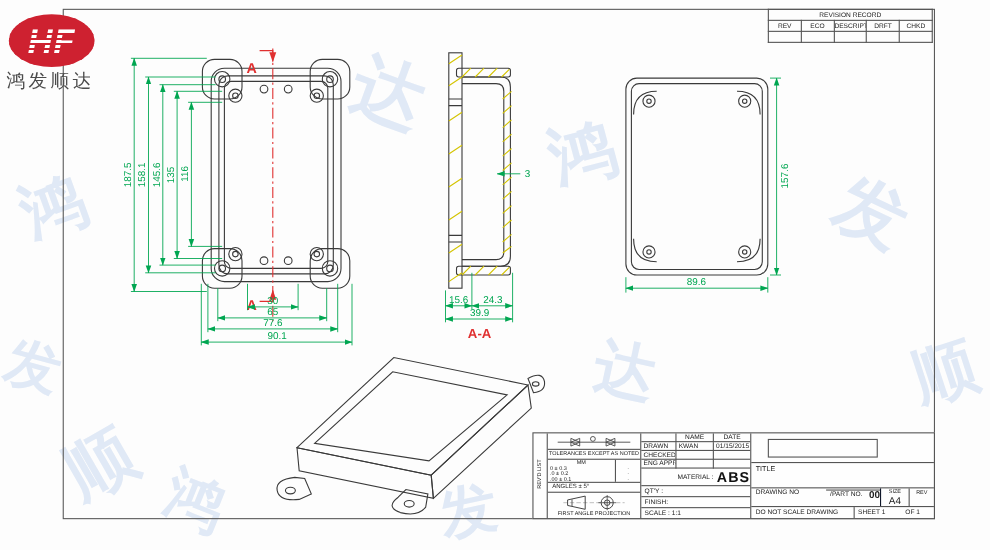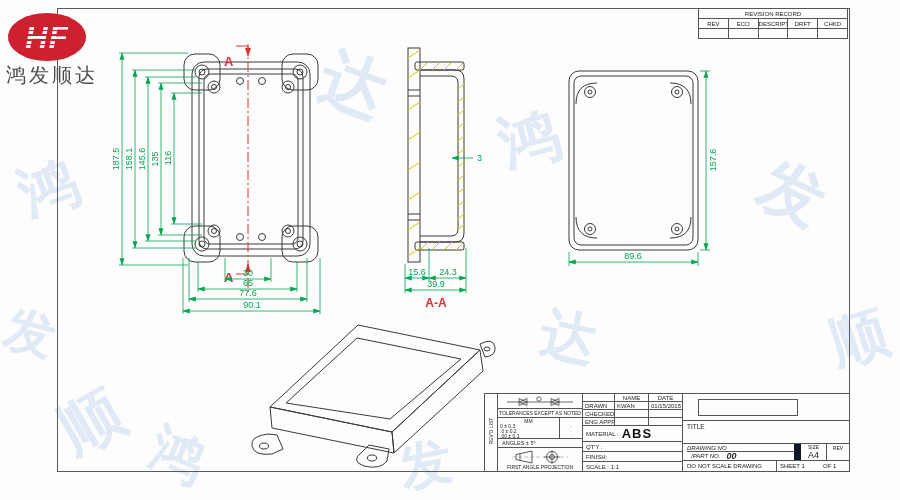--- a/index.html
+++ b/index.html
@@ -8,21 +8,21 @@
   .wm{position:absolute;color:rgba(176,200,233,0.38);font-weight:bold;pointer-events:none;
       font-family:"DejaVu Sans",sans-serif;}
   .sheet{position:absolute;left:57px;top:8px;width:791px;height:462px;border:1px solid #5a5a5a;}
   
   .logo{position:absolute;left:8px;top:13px;width:78px;height:48px;background:#ce2130;
         border-radius:50%;overflow:hidden;display:flex;align-items:center;justify-content:center;}
   .logo .hf{color:#fff;font-weight:bold;font-style:italic;font-size:31px;letter-spacing:1px;
         font-family:"Liberation Sans",sans-serif;line-height:1;}
   .logo .stripes{position:absolute;left:0;top:0;right:0;bottom:0;
         background:repeating-linear-gradient(180deg,rgba(206,33,48,0) 0 3px,rgba(206,33,48,1) 3px 4.6px);}
-  .cname{position:absolute;left:6px;top:62px;font-size:20px;letter-spacing:3px;color:#4c4c4c;
+  .cname{position:absolute;left:6px;top:62px;font-size:17px;letter-spacing:3px;color:#4c4c4c;
         font-family:"DejaVu Sans",sans-serif;}
   
   table.rev{position:absolute;left:698px;top:8px;width:150px;border-collapse:collapse;
         font-size:6px;text-align:center;color:#222;table-layout:fixed;}
   table.rev td{border:1px solid #555;height:9px;padding:0;overflow:hidden;white-space:nowrap;}
   
   .tb{position:absolute;left:484px;top:393px;width:364px;height:77px;display:flex;
       border:1px solid #555;background:rgba(255,255,255,0.6);font-size:6px;color:#222;}
   .tb *{box-sizing:border-box;}
   .vstrip{width:13px;border-right:1px solid #555;position:relative;}
@@ -37,30 +37,30 @@
   .toltable .vals{flex:1;border-right:1px solid #555;padding:1px 2px;font-size:5px;line-height:5px;}
   .toltable .marks{width:22px;padding:1px 0;text-align:center;font-size:5px;line-height:5px;}
   .angles{height:9px;display:flex;align-items:center;padding-left:4px;font-size:5.5px;}
   .projrow{flex:1;display:flex;flex-direction:column;align-items:center;justify-content:space-between;padding:2px 0 1px;}
   .projlbl{font-size:5px;white-space:nowrap;}
   .midcol{width:100px;border-right:1px solid #555;display:flex;flex-direction:column;}
   .r3{display:flex;border-bottom:1px solid #555;}
   .r3>div{border-right:1px solid #555;padding:1px 2px;white-space:nowrap;overflow:hidden;height:8px;}
   .r3>div:last-child{border-right:none;}
   .c-lab{width:32px;} .c-name{width:34px;} .c-date{flex:1;}
-  .mat{height:16px;border-bottom:1px solid #555;display:flex;align-items:center;padding-left:3px;gap:3px;}
+  .mat{height:16px;border-bottom:1px solid #555;display:flex;align-items:center;padding-left:3px;gap:3px;justify-content:flex-end;}
   .mat b{font-size:13px;letter-spacing:1px;color:#111;}
   .frow{flex:1;border-bottom:1px solid #555;display:flex;align-items:center;padding-left:3px;}
   .midcol .frow:last-child{border-bottom:none;}
   .rightcol{flex:1;display:flex;flex-direction:column;}
   .logorow{height:27px;border-bottom:1px solid #555;display:flex;align-items:center;}
   .logobox{width:100px;height:17px;border:1px solid #555;margin-left:15px;}
   .titlerow{height:23px;border-bottom:1px solid #555;padding:2px 0 0 4px;font-size:6.5px;}
   .dnorow{height:17px;border-bottom:1px solid #555;display:flex;}
-  .dno{flex:1;border-right:7px solid #0f172a;display:flex;flex-direction:column;justify-content:space-between;padding:1px 0 0 4px;font-style:italic;}
+  .dno{flex:1;border-right:1px solid #0f172a;display:flex;justify-content:space-between;padding:1px 0 0 4px;}
   .pno{display:flex;align-items:center;gap:6px;border-top:1px solid #555;padding:0 0 0 4px;height:9px;}
   .pno b{font-size:9px;}
   .sizecell{width:26px;border-right:1px solid #555;text-align:center;font-size:5px;}
   .sizecell b{display:block;font-size:9px;font-weight:normal;font-family:"Liberation Sans",sans-serif;text-align:center;}
   .revcell{width:22px;text-align:center;font-size:5px;padding-top:1px;}
   .botrow{flex:1;display:flex;align-items:center;}
   .noscale{flex:1;padding-left:4px;border-right:1px solid #555;height:100%;display:flex;align-items:center;}
   .sheetcell{width:46px;padding-left:3px;border-right:none;}
   .ofcell{width:26px;}
   svg text{font-family:"Liberation Sans",sans-serif;}

